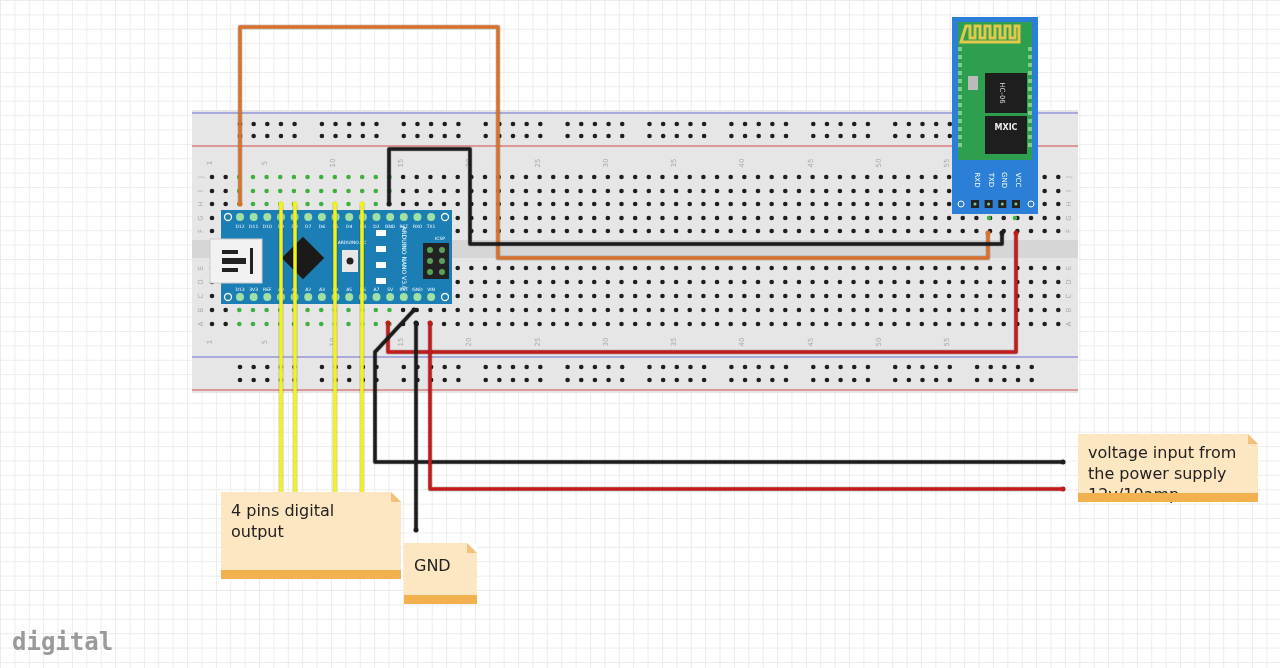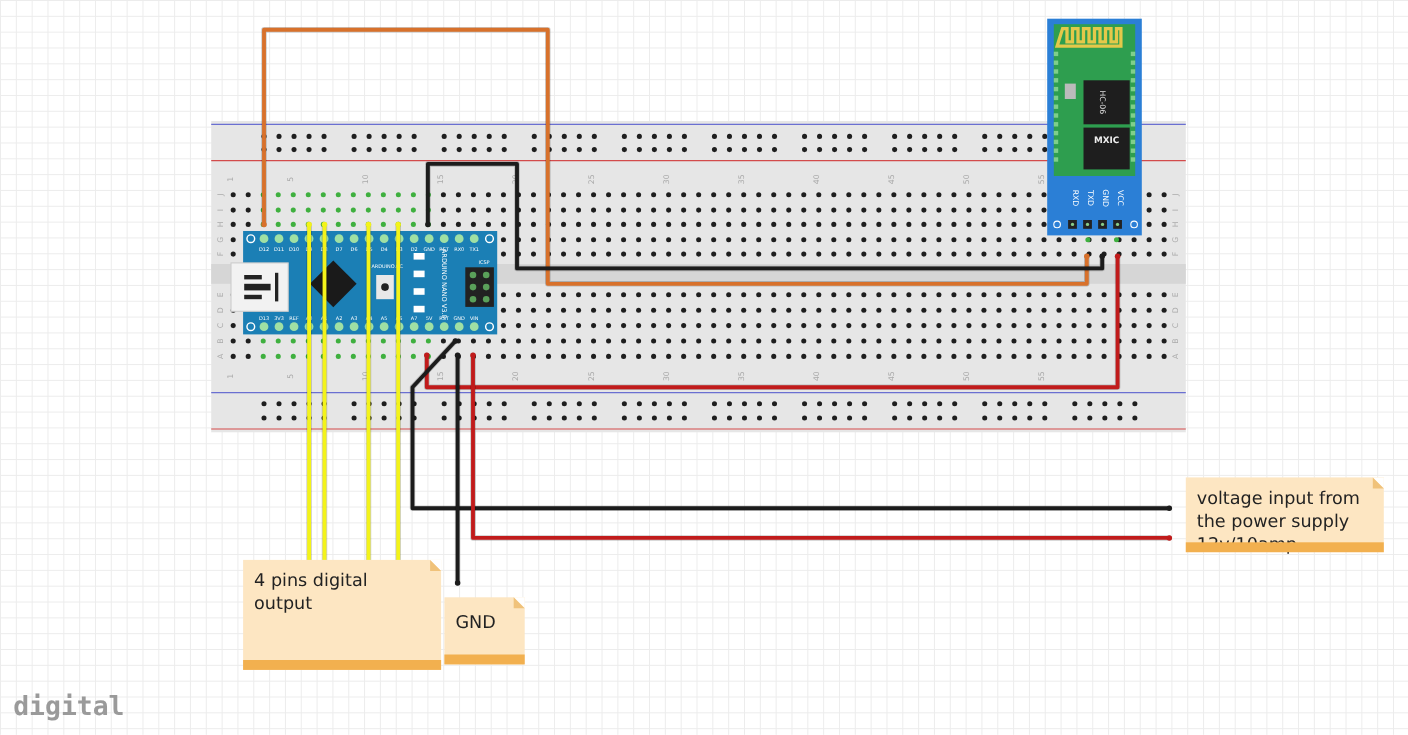--- a/index.html
+++ b/index.html
@@ -1096,21 +1096,21 @@
       <path d="M416 323 L416 530" fill="none" stroke="#1c1c1c" stroke-width="3.5" stroke-linejoin="round" stroke-linecap="round"></path>
       <circle cx="416" cy="323" r="2.5" fill="#1c1c1c"></circle>
       <circle cx="416" cy="530" r="2.5" fill="#1c1c1c"></circle>
       <path d="M430 323 L430 489 L1063 489" fill="none" stroke="#0003" stroke-width="5" stroke-linejoin="round" stroke-linecap="round"></path>
       <path d="M430 323 L430 489 L1063 489" fill="none" stroke="#c11b1b" stroke-width="3.5" stroke-linejoin="round" stroke-linecap="round"></path>
       <circle cx="430" cy="323" r="2.5" fill="#c11b1b"></circle>
       <circle cx="1063" cy="489" r="2.5" fill="#c11b1b"></circle>
     </g>
 </svg>
 
-<div class="note" style="left:221px;top:509px;width:180px;height:100px;">
+<div class="note" style="left:221px;top:492px;width:180px;height:87px;">
   <div class="fold"></div>
   <div class="text">4 pins digital
 output</div>
   <div class="bar"></div>
 </div>
 
 <div class="note" style="left:404px;top:543px;width:73px;height:61px;">
   <div class="fold"></div>
   <div class="text" style="top:12px;">GND</div>
   <div class="bar"></div>

